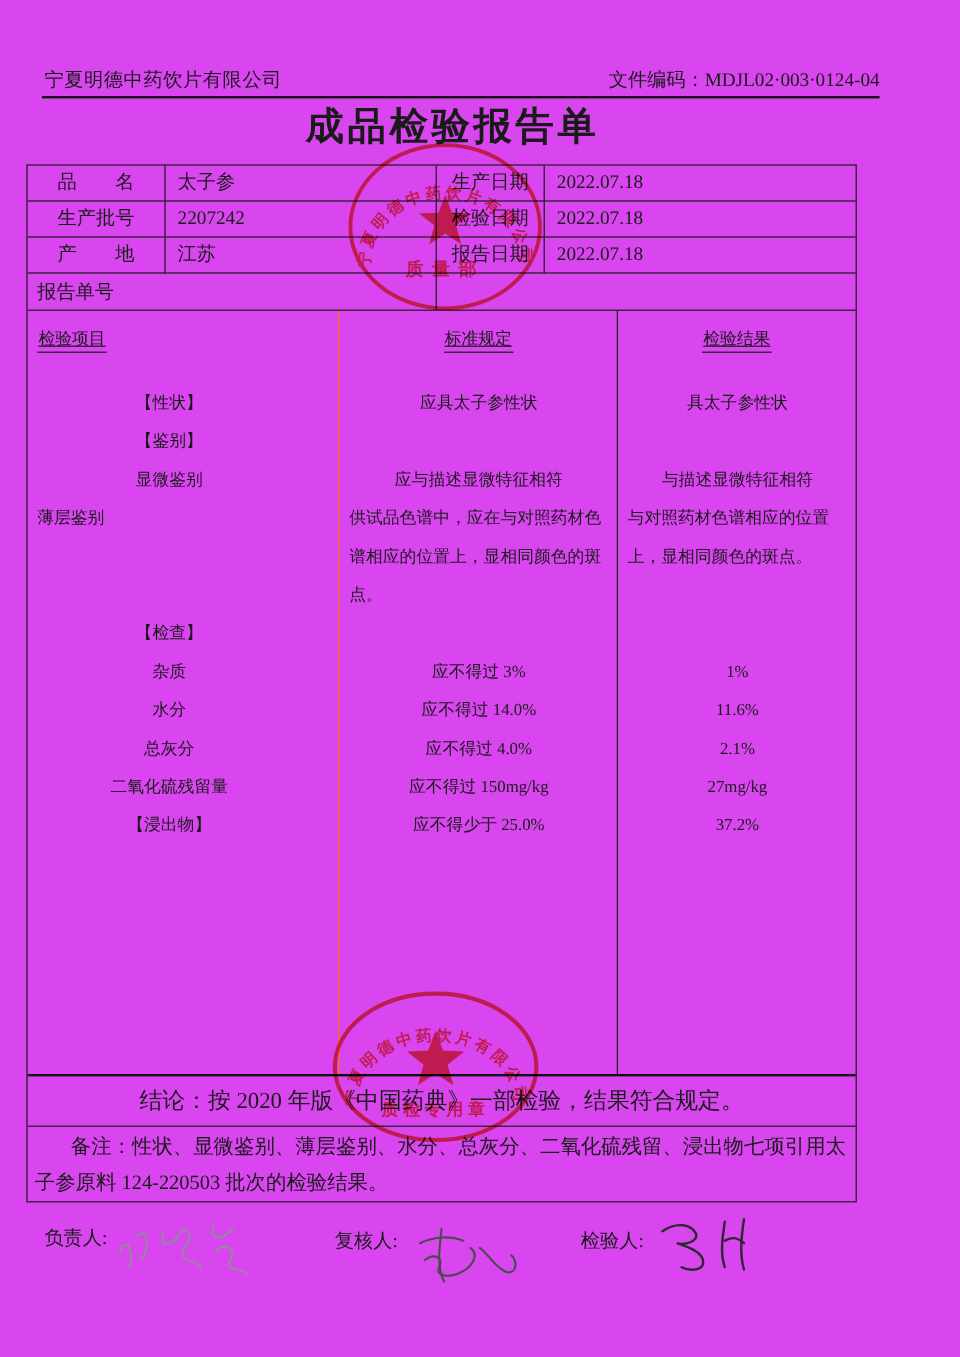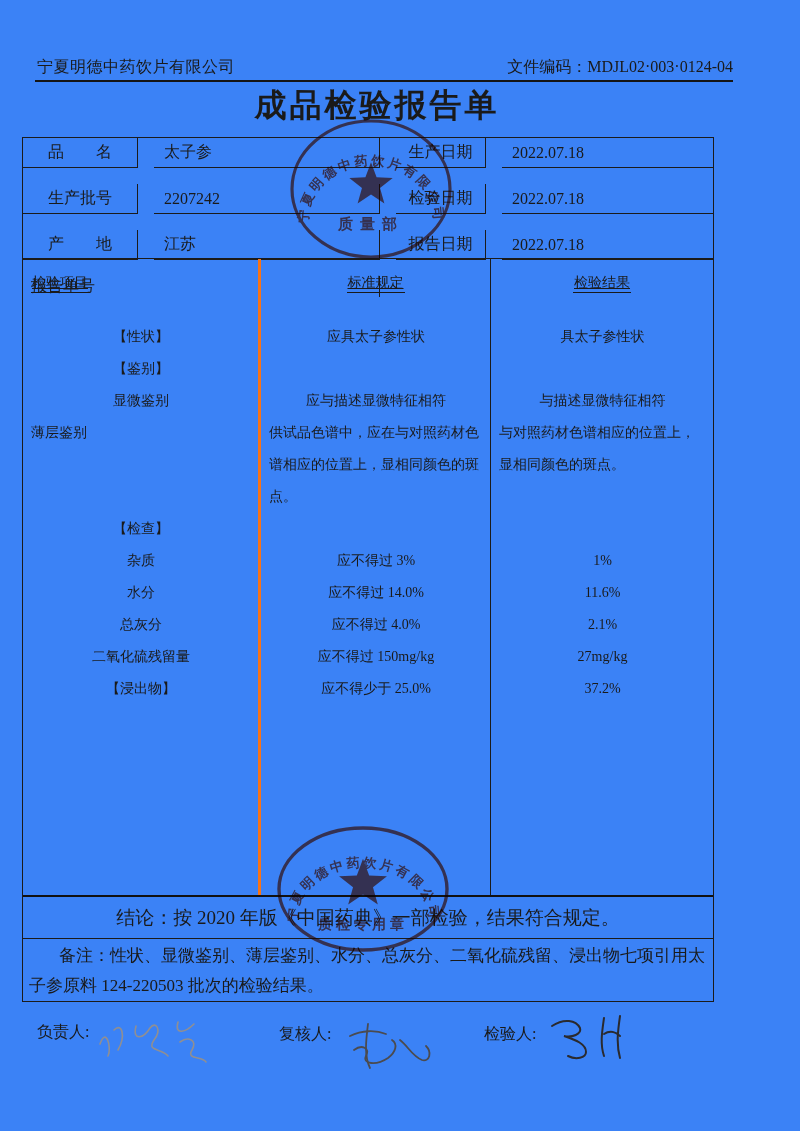--- a/index.html
+++ b/index.html
@@ -1,17 +1,17 @@
 <!DOCTYPE html>
 <html><head>
 <meta charset="utf-8">
 <style>
   html,body{margin:0;padding:0;background:#888;}
   .page{
-    position:relative;width:800px;height:1131px;background:#3b82f6;
+    position:relative;width:800px;height:1131px;background:#d946ef;
     margin:0 auto;overflow:hidden;
     font-family:"Liberation Serif","DejaVu Serif",serif;color:#1a1a1a;
   }
   
   .hdr-company{position:absolute;left:37px;top:57px;font-size:16px;letter-spacing:.5px;}
   .hdr-code{position:absolute;top:57px;left:0;width:733px;text-align:right;font-size:16px;}
   .hdr-rule{position:absolute;left:35px;top:80px;width:698px;height:2px;background:#151515;}
   .doc-title{
     position:absolute;left:22px;top:84px;width:710px;text-align:center;
     font-size:32px;font-weight:bold;letter-spacing:3px;
@@ -20,37 +20,37 @@
   
   .sheet{
     position:absolute;left:22px;top:137px;width:692px;height:865px;
     border:1px solid #1b1b1b;box-sizing:border-box;
     display:flex;flex-direction:column;
   }
   
   .info{
     height:121px;box-sizing:border-box;border-bottom:1px solid #1b1b1b;
     display:grid;grid-template-columns:115px 226px 90px 1fr;
-    grid-template-rows:30px 30px 30px 1fr;font-size:16px;gap:16px;
+    grid-template-rows:30px 30px 30px 1fr;font-size:16px;
   }
   .ic{box-sizing:border-box;display:flex;align-items:center;padding:0 4px;}
   .ic.rb{border-right:1px solid #1b1b1b;}
   .ic.bb{border-bottom:1px solid #1b1b1b;}
   .ic.lbl{justify-content:center;padding:0;}
   .ic.val{padding-left:10px;}
   .ic.span2{grid-column:1/3;padding-left:8px;}
   .ic.span2b{grid-column:3/5;padding-left:10px;}
   
   .main{
     height:638px;box-sizing:border-box;border-bottom:2px solid #111;
     display:flex;font-size:14px;
   }
   .mcol{box-sizing:border-box;height:100%;}
   .mcol1{width:235px;}
-  .mcol2{width:232px;border-left:3px solid #f97316;}
+  .mcol2{width:232px;border-left:1px solid #f97316;margin-left:24px;}
   .mcol3{flex:1;border-left:1px solid #1b1b1b;}
   .mhead{height:62px;box-sizing:border-box;padding-top:15px;}
   .mhead.c{text-align:center;}
   .mhead.l{padding-left:8px;}
   .mhead span{border-bottom:1px solid #1a1a1a;padding:0 1px 2px 1px;text-decoration:underline;}
   .mrow{box-sizing:border-box;line-height:32px;padding:0 7px 0 8px;}
   .r32{height:32px;text-align:center;}
   .r96{height:96px;}
   
   .concl{

